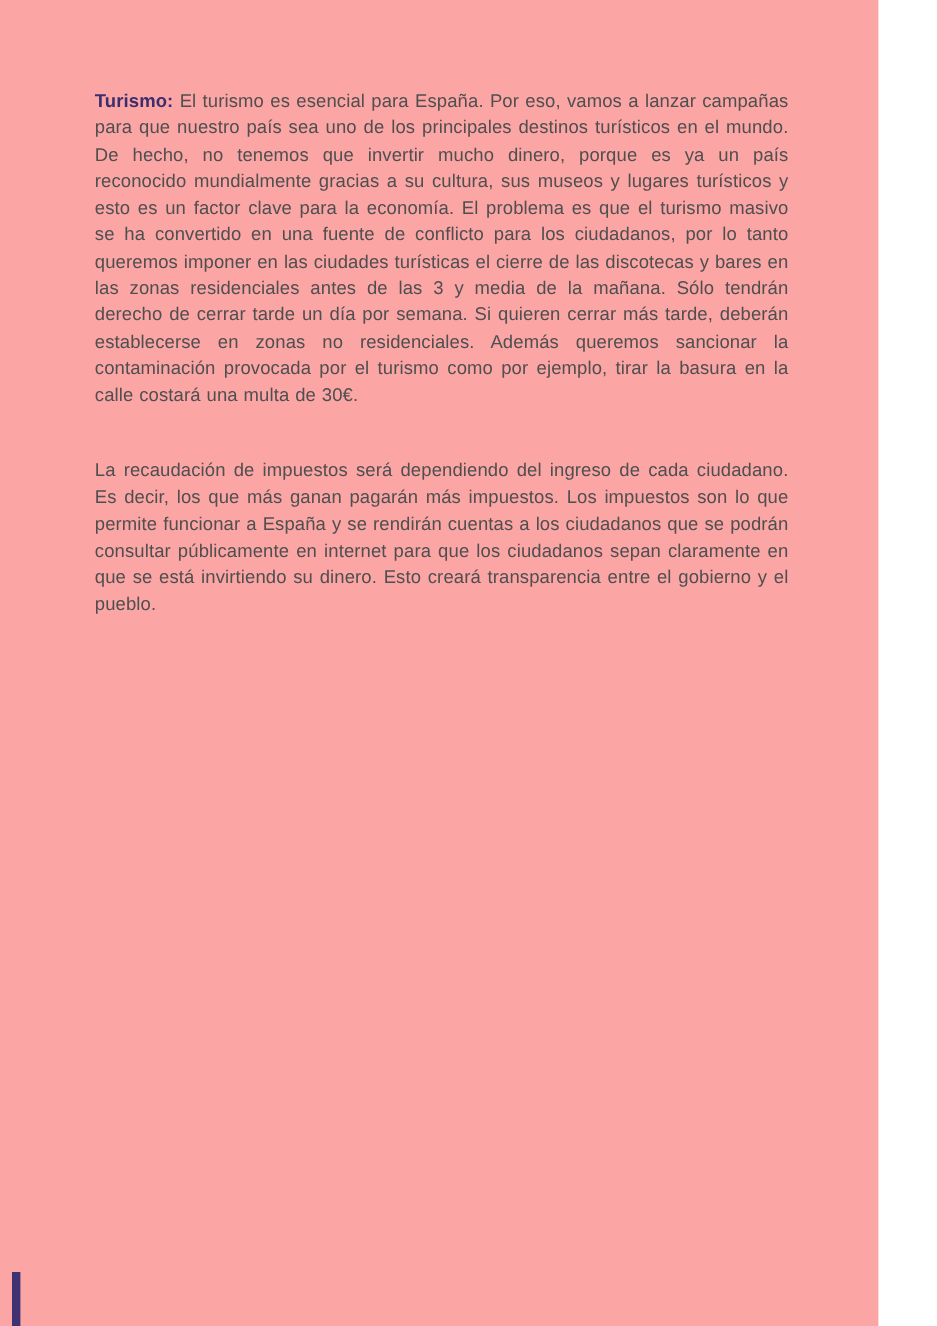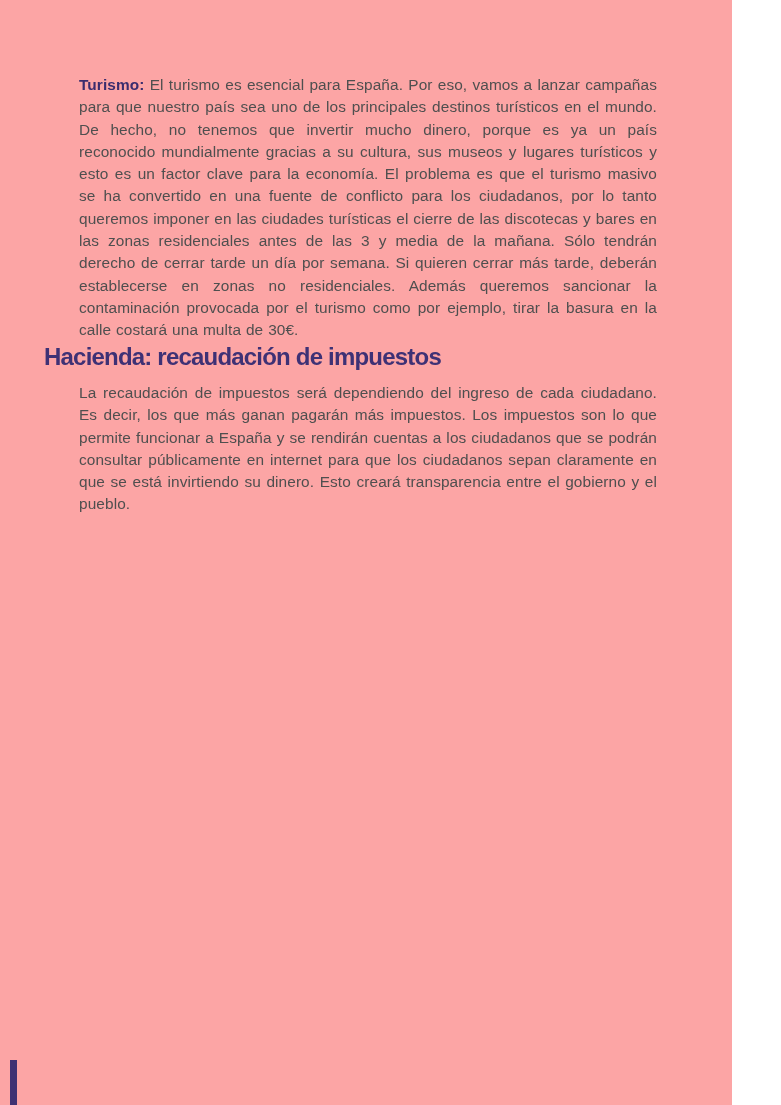--- a/index.html
+++ b/index.html
@@ -53,19 +53,18 @@
     background: #3f3273;
   }
 </style>
 </head>
 <body>
 
 <div class="page">
 
   <p class="body-paragraph para-turismo"><strong class="inline-label">Turismo:</strong> <span>El turismo es esencial para España. Por eso, vamos a lanzar campañas para que nuestro país sea uno de los principales destinos turísticos en el mundo. De hecho, no tenemos que invertir mucho dinero, porque es ya un país reconocido mundialmente gracias a su cultura, sus museos y lugares turísticos y esto es un factor clave para la economía. El problema es que el turismo masivo se ha convertido en una fuente de conflicto para los ciudadanos, por lo tanto queremos imponer en las ciudades turísticas el cierre de las discotecas y bares en las zonas residenciales antes de las 3 y media de la mañana. Sólo tendrán derecho de cerrar tarde un día por semana. Si quieren cerrar más tarde, deberán establecerse en zonas no residenciales. Además queremos sancionar la contaminación provocada por el turismo como por ejemplo, tirar la basura en la calle costará una multa de 30€.</span></p>
 
-  <h2 class="section-heading">Hacienda: recaudación de impuestos</h2>
 
   <p class="body-paragraph para-hacienda"><span>La recaudación de impuestos será dependiendo del ingreso de cada ciudadano. Es decir, los que más ganan pagarán más impuestos. Los impuestos son lo que permite funcionar a España y se rendirán cuentas a los ciudadanos que se podrán consultar públicamente en internet para que los ciudadanos sepan claramente en que se está invirtiendo su dinero. Esto creará transparencia entre el gobierno y el pueblo.</span></p>
 
   <div class="deco-bar"></div>
 
 </div>
 
 </body></html>

